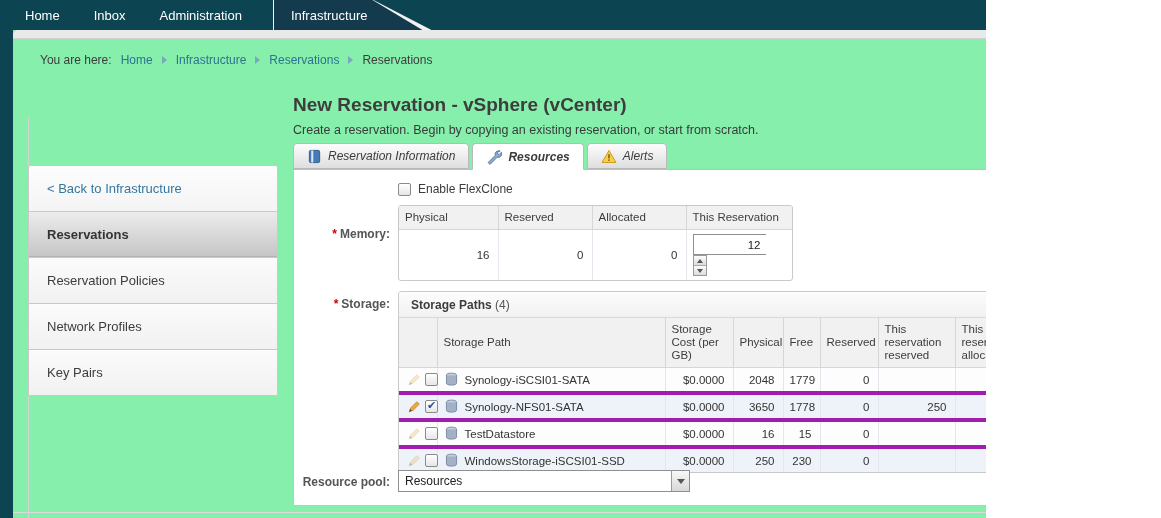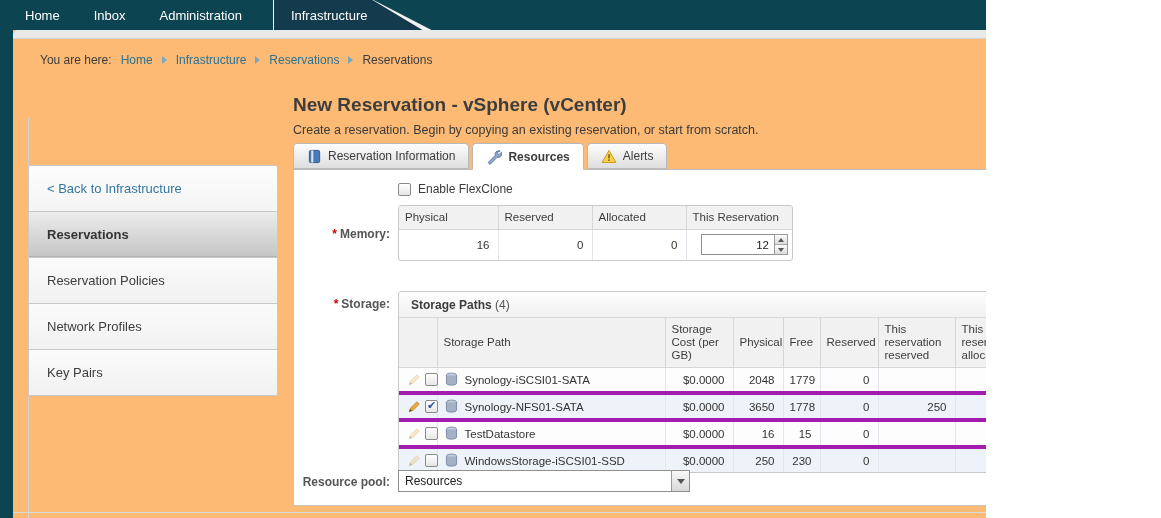--- a/index.html
+++ b/index.html
@@ -1,18 +1,18 @@
 <!DOCTYPE html>
 <html><head>
 <meta charset="utf-8">
 <style>
   * { margin:0; padding:0; box-sizing:border-box; }
   html,body { background:#fff; }
   body { font-family:"Liberation Sans", sans-serif; color:#3c3c3c; }
-  #app { position:relative; width:986px; height:518px; overflow:hidden; background:#fdba74; }
+  #app { position:relative; width:986px; height:518px; overflow:hidden; background:#86efac; }
 
   
   .navbar { position:absolute; left:0; top:0; width:1161px; height:30px; background:#0d4451; display:flex; align-items:stretch; }
   .nav-item { color:#fff; font-size:13px; display:flex; align-items:center; padding:0 17px; cursor:pointer; }
   .nav-item:first-child { padding-left:25px; }
   .nav-tab { position:relative; margin-left:14px; padding:0 64px 0 18px; display:flex; align-items:center; cursor:pointer; }
   .nav-tab .wedge-white { position:absolute; top:0; bottom:0; left:0; right:0; background:#f2f2f2; clip-path:polygon(0 0, calc(100% - 58px) 0, 100% 100%, 0 100%); }
   .nav-tab .wedge-dark { position:absolute; top:0; bottom:0; left:1px; right:9px; background:#143a4e; clip-path:polygon(0 0, calc(100% - 50px) 0, 100% 100%, 0 100%); }
   .nav-tab .lbl { position:relative; color:#fff; font-size:13px; }
 
@@ -33,21 +33,21 @@
   .sidebar { position:absolute; left:28px; top:117px; width:250px; border:1px solid #c9c9c9; border-radius:3px 3px 0 0; background:#fff;margin-top:48px; }
   .side-back { height:45px; display:flex; align-items:center; padding-left:18px; font-size:13px; color:#3577a0; background:linear-gradient(#fdfdfd,#f4f4f4); cursor:pointer; border-radius:3px 3px 0 0; }
   .side-item { height:46px; display:flex; align-items:center; padding-left:18px; font-size:13px; color:#3c3c3c; border-top:1px solid #c9c9c9; background:linear-gradient(#fbfbfb,#f1f1f1); cursor:pointer; }
   .side-item.active { background:linear-gradient(#ececec,#c6c6c6); font-weight:bold; color:#333; border-bottom:1px solid #b3b3b3; }
 
   
   .page-title { position:absolute; left:293px; top:94px; font-size:19px; font-weight:bold; color:#3d3d3d; }
   .page-subtitle { position:absolute; left:293px; top:123px; font-size:12.5px; color:#3a3a3a; }
 
   
-  .tabstrip { position:absolute; left:293px; top:143px; width:853px; height:27px; display:flex; align-items:flex-end; border-bottom:1px solid #bdbdbd; }
+  .tabstrip { position:absolute; left:293px; top:143px; width:853px; height:27px; display:flex; align-items:flex-end; border-bottom:1px solid #bdbdbd;font-style:italic; }
   .tab { height:26px; display:flex; align-items:center; gap:6px; padding:0 13px; font-size:12px; color:#3c3c3c; background:linear-gradient(#fdfdfd,#dedede); border:1px solid #b9b9b9; border-radius:4px 4px 0 0; margin-right:3px; cursor:pointer; white-space:nowrap; }
   .tab.active { background:#fff; font-weight:bold; height:27px; border-bottom:1px solid #fff; margin-bottom:-1px; }
   .tab svg { display:block; }
 
   
   .panel { position:absolute; left:293px; top:170px; width:853px; height:336px; background:#fff; border:1px solid #c4c4c4; border-top:none; }
 
   .flex-row { position:absolute; left:104px; top:12px; display:flex; align-items:center; gap:7px; font-size:12px; color:#3c3c3c; }
 
   .form-label { position:absolute; left:0; width:96px; text-align:right; font-size:12px; font-weight:bold; color:#555; }
@@ -60,21 +60,21 @@
   table { border-collapse:collapse; table-layout:fixed; width:100%; }
   th { background:#f1f1f1; font-weight:normal; font-size:11.5px; color:#3c3c3c; text-align:left; padding:5px 6px; border-right:1px solid #d6d6d6; border-bottom:1px solid #d6d6d6; vertical-align:middle; line-height:13px; }
   th:last-child { border-right:none; }
   td { font-size:11.5px; color:#333; padding:4px 6px; border-right:1px solid #e3e6ec; vertical-align:middle; }
   td:last-child { border-right:none; }
   .num { text-align:right; padding-right:8px; }
 
   
   .memory-box { left:104px; top:35px; width:395px; }
   .memory-box td { height:30px; border-bottom:none; }
-  .spinner { display:flex; justify-content:flex-end; }
+  .spinner { display:flex; justify-content:flex-end;flex-direction:column; }
   .spin-input { width:73px; height:21px; border:1px solid #8f8f8f; border-right:none; font-size:11.5px; text-align:right; padding-right:5px; font-family:"Liberation Sans",sans-serif; color:#222; }
   .spin-btns { width:14px; height:21px; display:flex; flex-direction:column; border:1px solid #9a9a9a; }
   .spin-btn { flex:1; display:flex; align-items:center; justify-content:center; background:linear-gradient(#fcfcfc,#dcdcdc); cursor:pointer; }
   .spin-btn + .spin-btn { border-top:1px solid #aaa; }
   .tri-up { width:0; height:0; border-left:3px solid transparent; border-right:3px solid transparent; border-bottom:4px solid #555; }
   .tri-down { width:0; height:0; border-left:3px solid transparent; border-right:3px solid transparent; border-top:4px solid #555; }
 
   
   .storage-box { left:104px; top:121px; width:740px; }
   .storage-box tbody tr { height:24px; }

